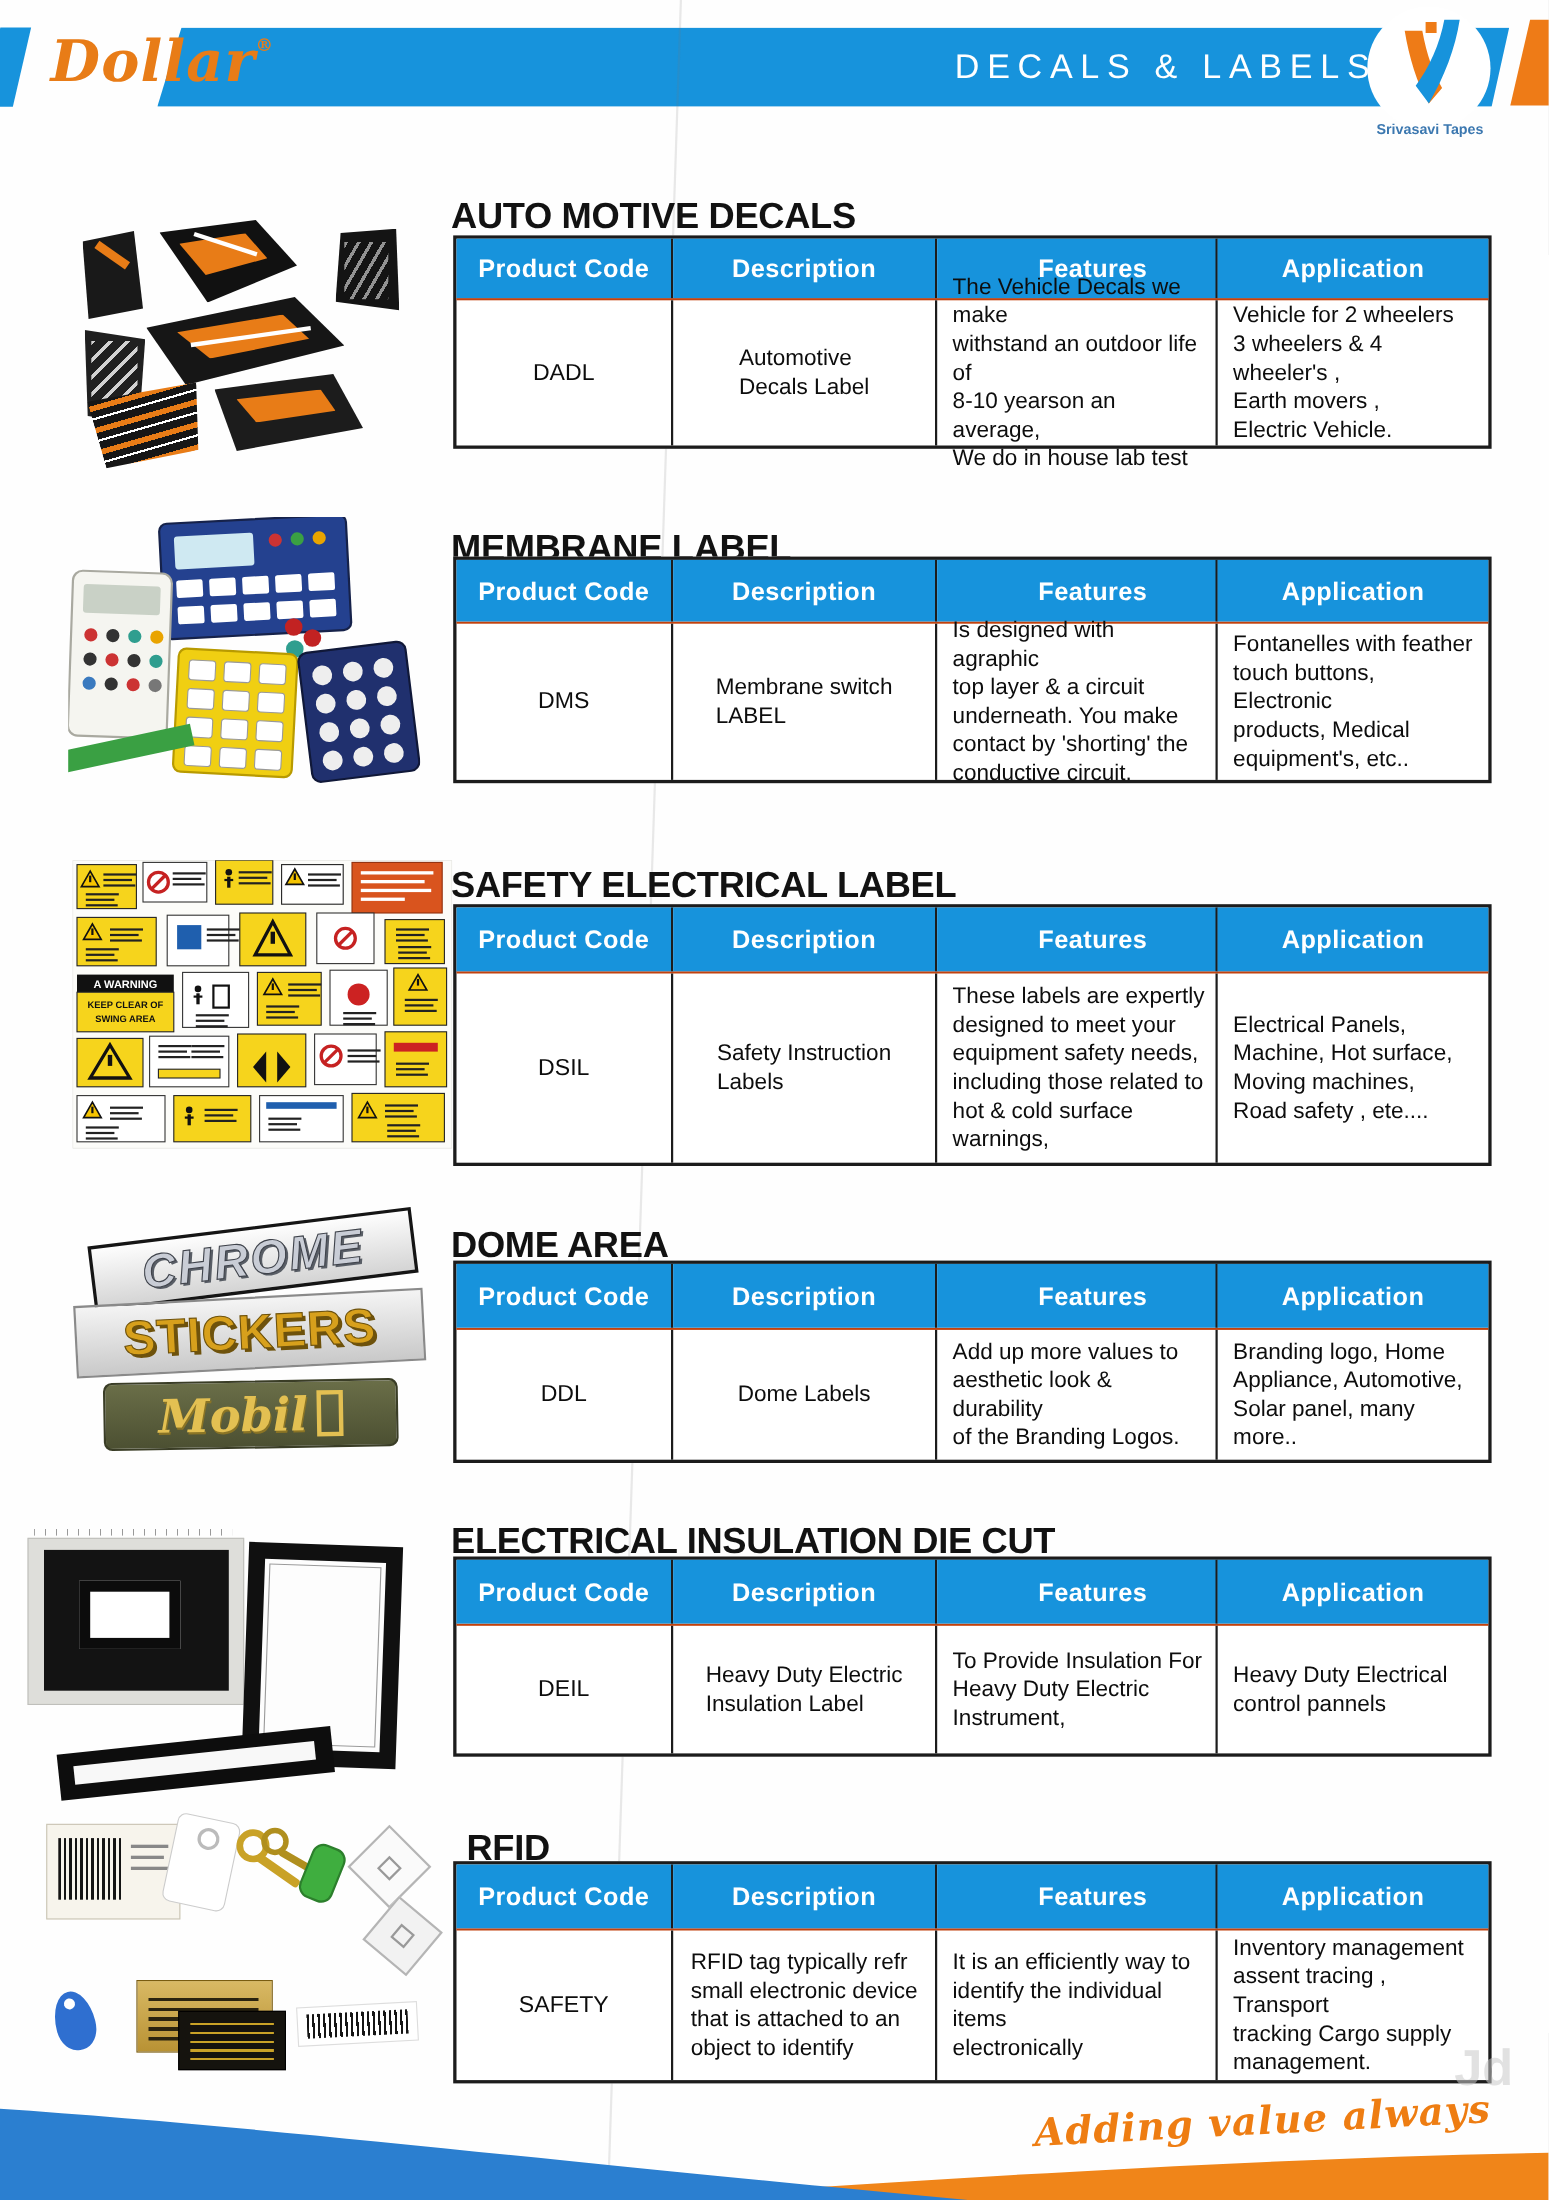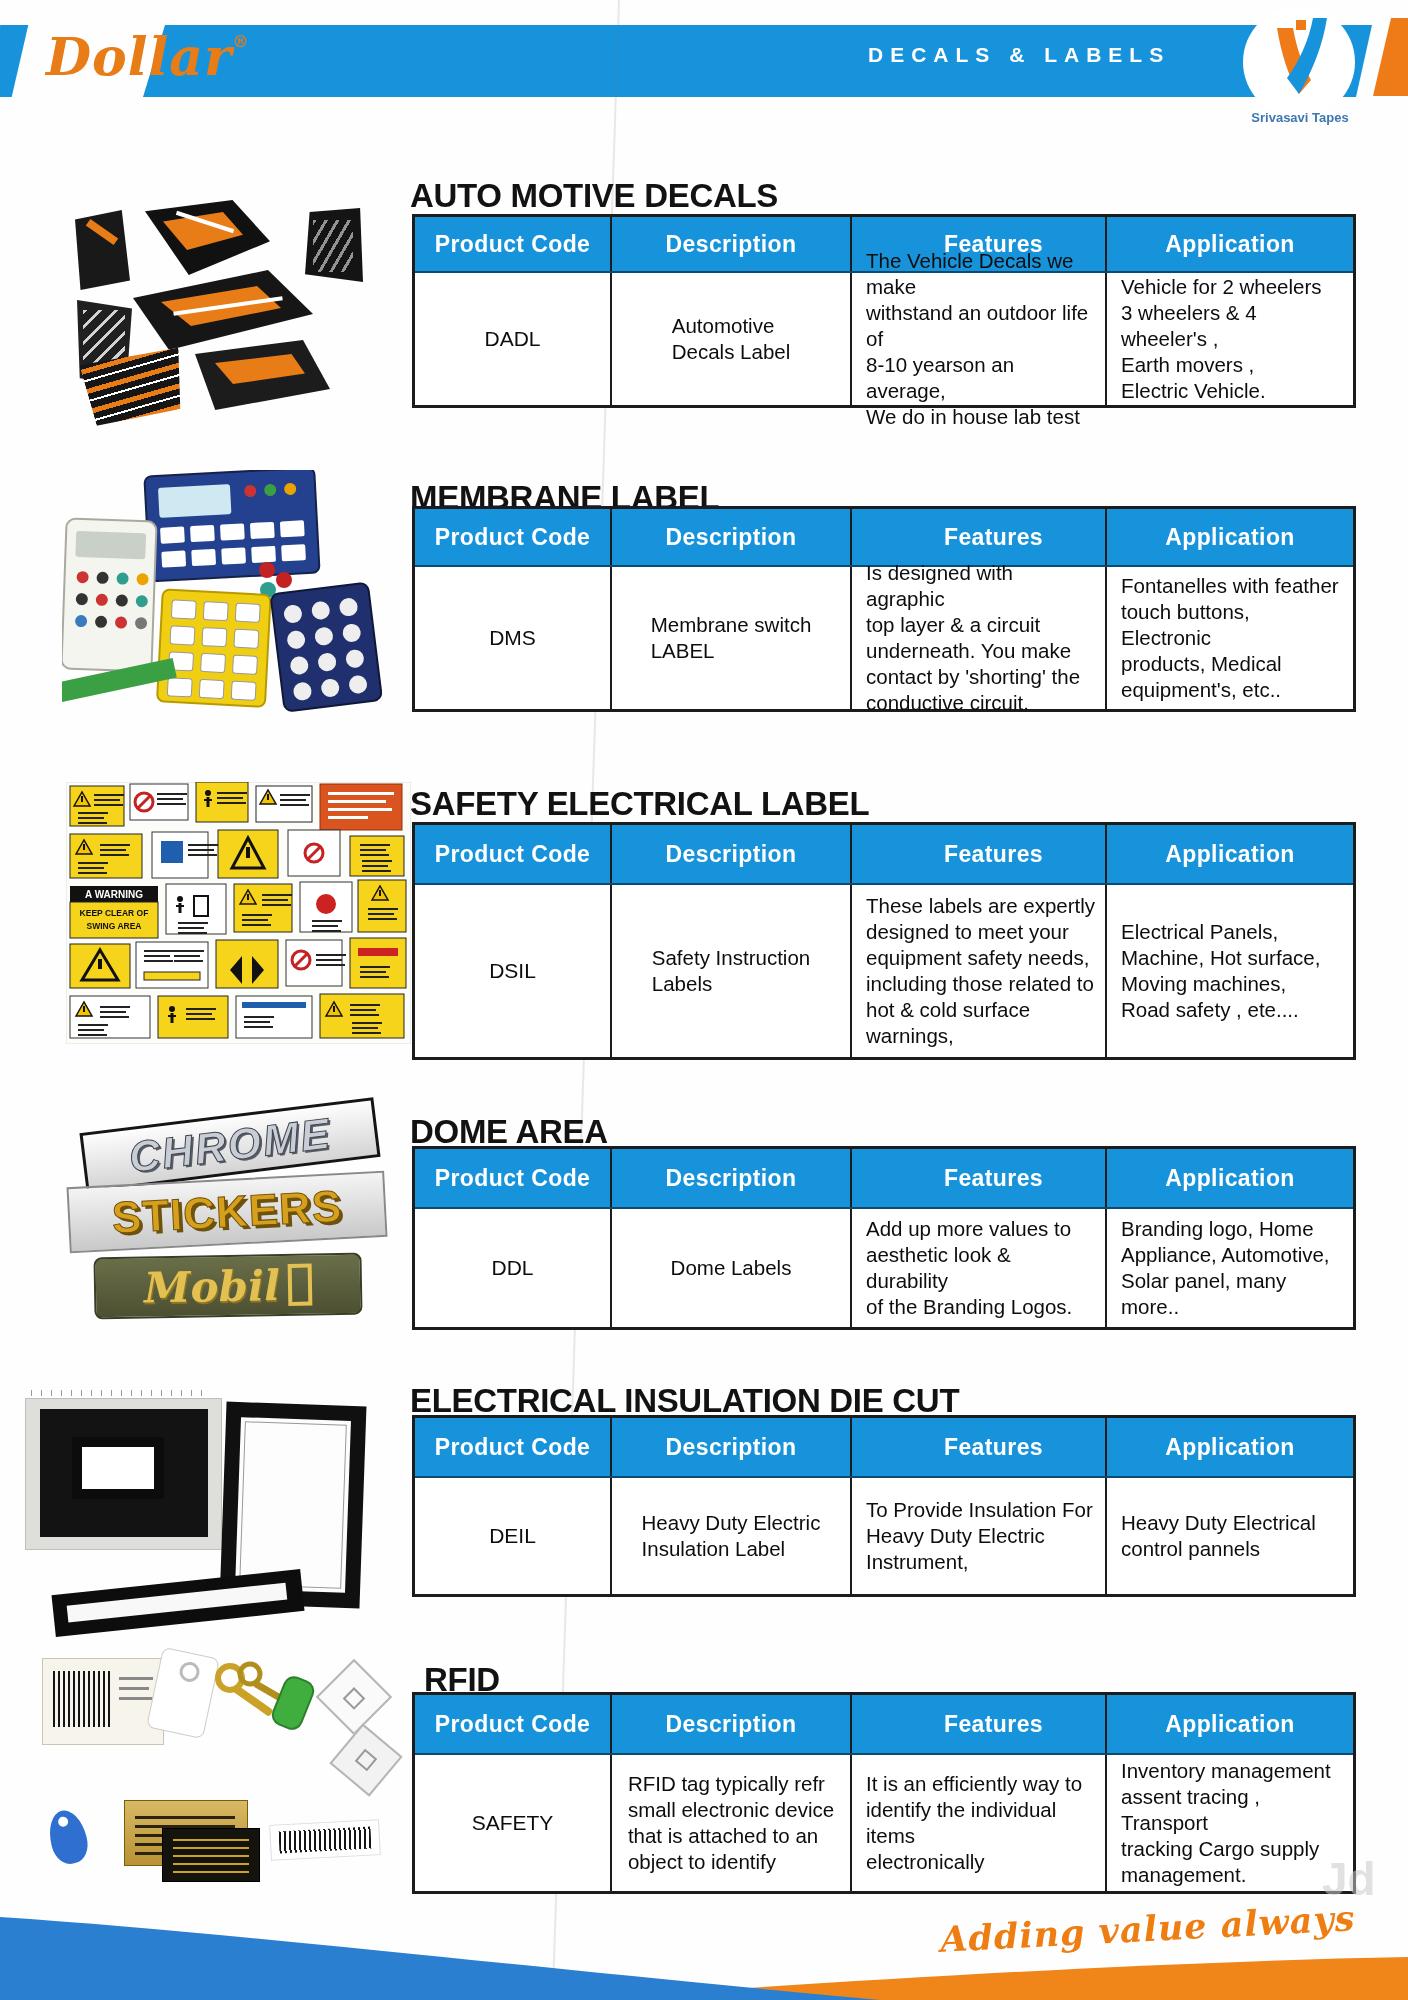--- a/index.html
+++ b/index.html
@@ -8,39 +8,39 @@
   .abs{position:absolute;}
 
   
   .topbar{position:absolute;left:0;top:25px;width:1408px;height:72px;background:#1793dc;
           clip-path:polygon(165px 0,1372px 0,1356px 100%,143px 100%);}
   .left-sliver{position:absolute;left:-8px;top:25px;width:28px;height:72px;background:#1793dc;
           transform:skewX(-13deg);}
   .brand{position:absolute;left:46px;top:26px;font-family:"DejaVu Serif","Liberation Serif",serif;
          font-style:italic;font-weight:bold;font-size:52px;color:#e87c17;letter-spacing:1px;}
   .brand .reg{font-size:16px;vertical-align:28px;font-style:normal;}
-  .bar-title{position:absolute;left:868px;top:43px;color:#fff;font-weight:bold;font-size:21px;
+  .bar-title{position:absolute;left:868px;top:43px;color:#fff;font-weight:normal;font-size:31px;
          letter-spacing:7px;}
   .logo-circle{position:absolute;left:1243px;top:6px;width:112px;height:112px;border-radius:50%;
          background:#fff;}
   .logo-caption{position:absolute;left:1230px;top:110px;width:140px;text-align:center;
          font-size:13px;font-weight:bold;color:#3c78b0;}
   .orange-edge{position:absolute;left:1382px;top:18px;width:46px;height:78px;background:#ee7b17;
          transform:skewX(-13deg);}
 
   
   .fold{position:absolute;left:618px;top:0;width:2px;height:2010px;
         background:rgba(120,120,120,.16);transform:rotate(1.9deg);transform-origin:top center;}
 
   
   .sec-title{position:absolute;left:410px;font-size:33px;font-weight:800;color:#121212;
         letter-spacing:-.3px;}
   .tbl{position:absolute;left:412px;width:944px;border:3px solid #1c1c1c;background:#fff;
         box-sizing:border-box;}
-  .thead{display:flex;border-bottom:2px solid #0c4a6e;}
+  .thead{display:flex;border-bottom:2px solid #c2410c;}
   .trow{display:flex;}
   .th{background:#1793dc;color:#fff;font-weight:bold;font-size:23px;letter-spacing:.4px;
       display:flex;align-items:center;justify-content:center;border-right:2px solid #1c1c1c;
       box-sizing:border-box;}
   .td{display:flex;align-items:center;border-right:2px solid #1c1c1c;box-sizing:border-box;
       font-size:20.5px;line-height:1.27;color:#0d0d0d;white-space:pre-line;}
   .w0{width:197px;}.w1{width:240px;}.w2{width:255px;padding-left:30px;}.w3{flex:1;border-right:none !important;}
   .td.code{justify-content:center;font-size:21px;}
   .td.desc{justify-content:center;text-align:left;padding:4px 10px;}
   .td.feat,.td.app{padding:8px 8px 8px 14px;}

